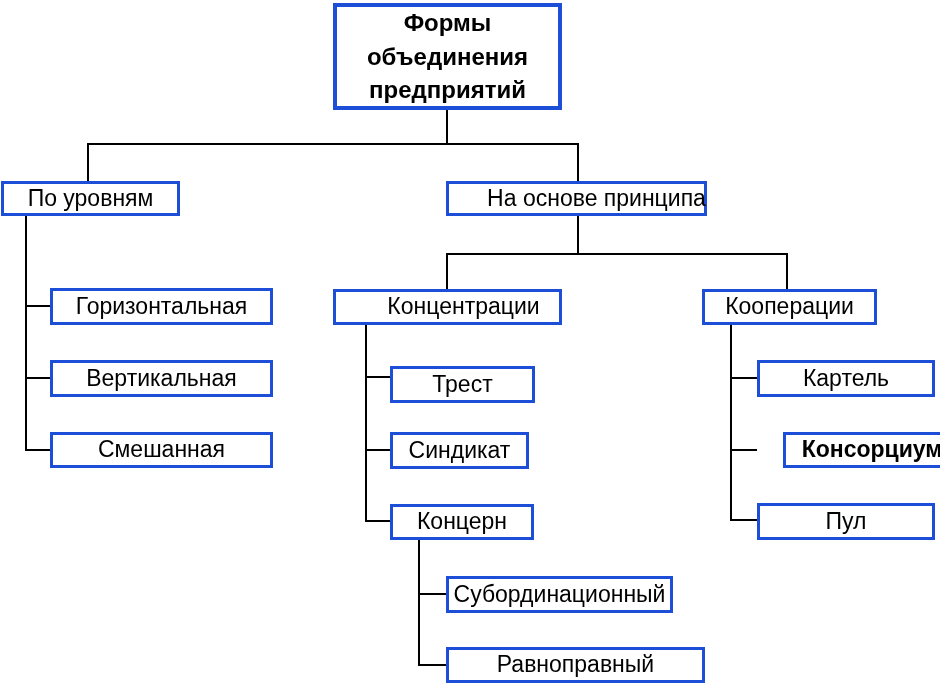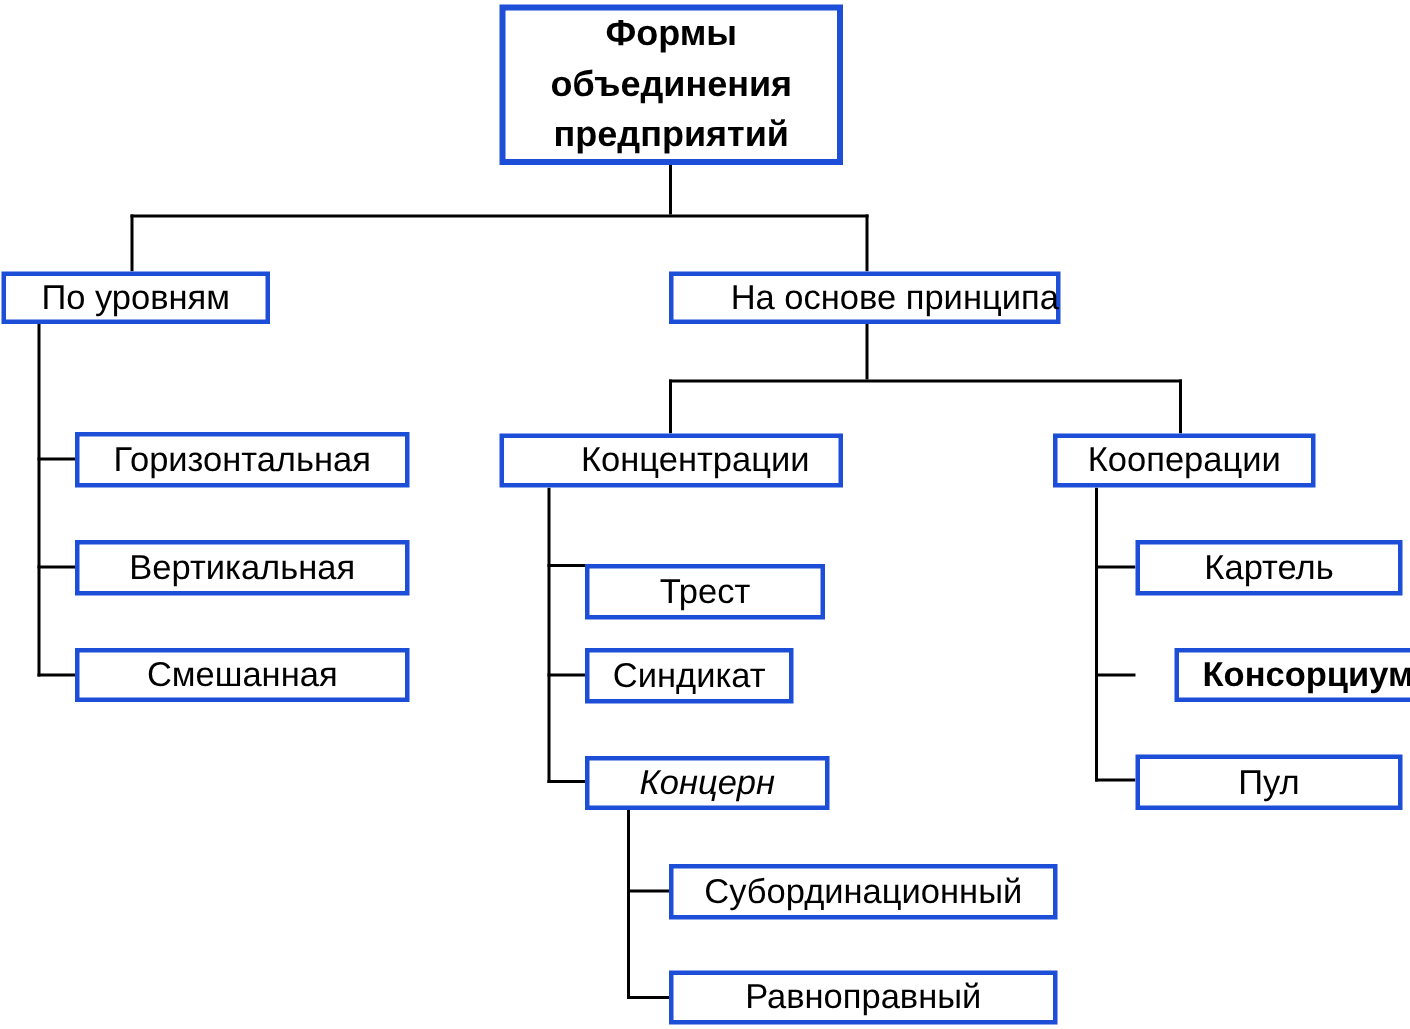--- a/index.html
+++ b/index.html
@@ -83,27 +83,27 @@
   <div class="node" style="left:50px; top:288px; width:223px; height:37px;">Горизонтальная</div>
 
   <div class="node" style="left:50px; top:360px; width:223px; height:37px;">Вертикальная</div>
 
   <div class="node" style="left:50px; top:432px; width:223px; height:36px;">Смешанная</div>
 
   <div class="node" style="left:446px; top:181px; width:261px; height:35px;padding-left:40px;">На основе принципа</div>
 
   <div class="node" style="left:333px; top:289px; width:229px; height:36px;padding-left:32px;">Концентрации</div>
 
-  <div class="node" style="left:390px; top:376px; width:160px; height:37px;">Трест</div>
+  <div class="node" style="left:390px; top:366px; width:145px; height:37px;">Трест</div>
 
   <div class="node" style="left:390px; top:432px; width:139px; height:37px;">Синдикат</div>
 
-  <div class="node" style="left:390px; top:504px; width:163px; height:36px;font-style:italic;">Концерн</div>
+  <div class="node" style="left:390px; top:504px; width:144px; height:36px;">Концерн</div>
 
-  <div class="node" style="left:446px; top:576px; width:259px; height:37px;">Субординационный</div>
+  <div class="node" style="left:446px; top:576px; width:227px; height:37px;">Субординационный</div>
 
   <div class="node" style="left:446px; top:647px; width:259px; height:36px;">Равноправный</div>
 
   <div class="node" style="left:702px; top:289px; width:175px; height:36px;">Кооперации</div>
 
   <div class="node" style="left:757px; top:360px; width:178px; height:37px;">Картель</div>
 
   <div class="node" style="left:783px; top:432px; width:178px; height:36px;font-weight:bold;">Консорциум</div>
 
   <div class="node" style="left:757px; top:503px; width:178px; height:37px;">Пул</div>

